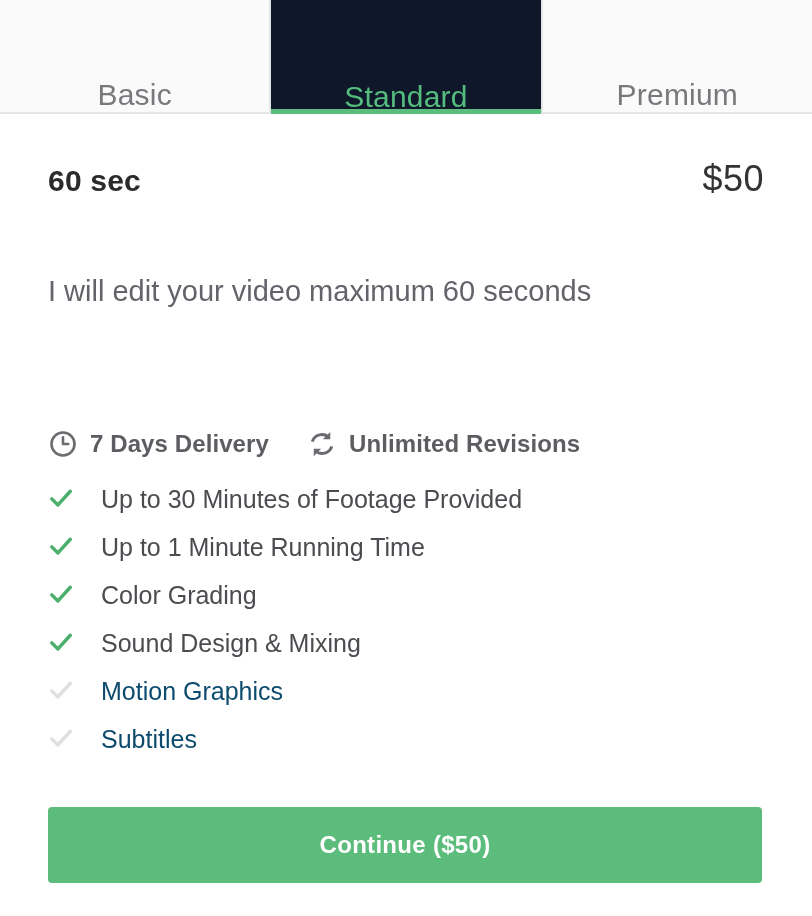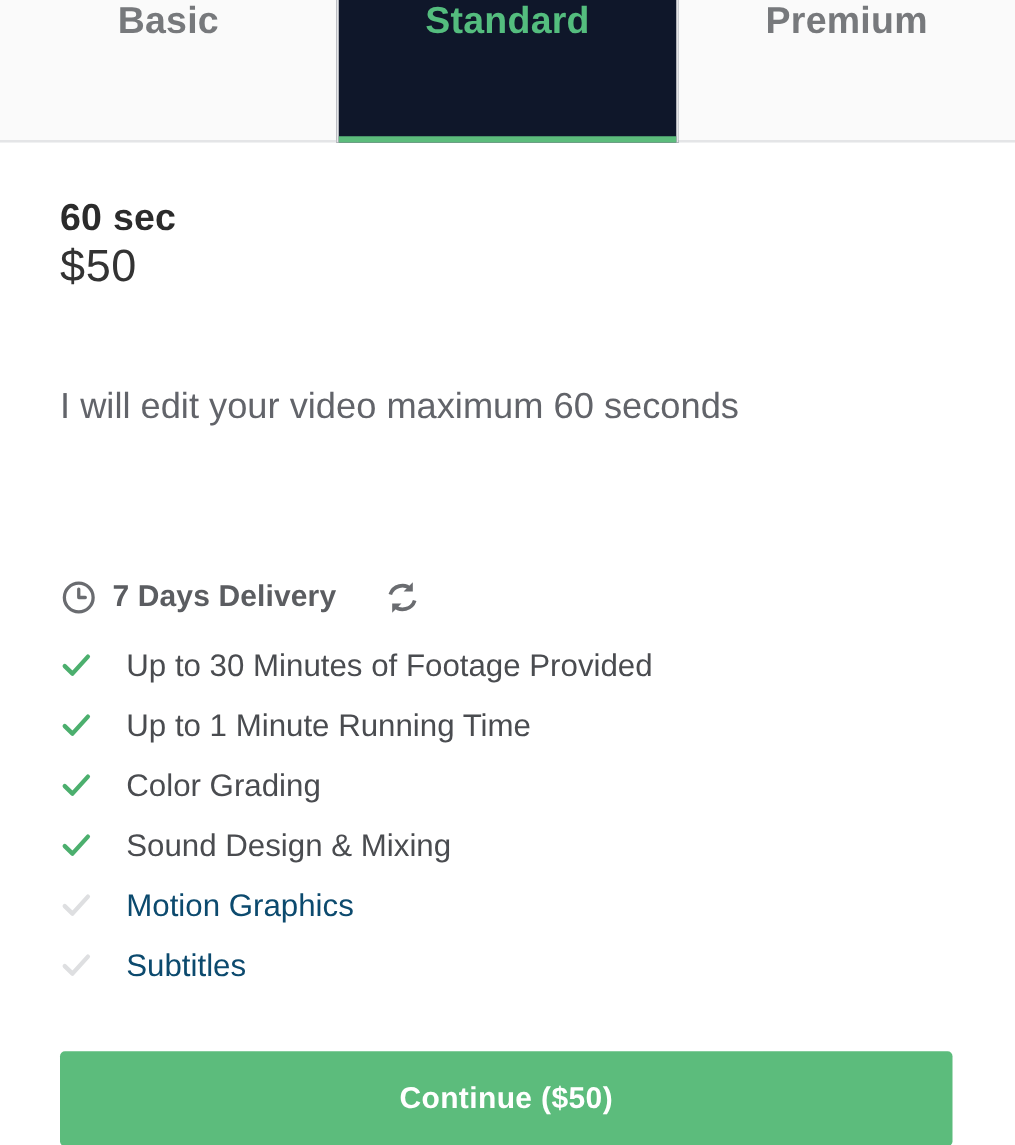--- a/index.html
+++ b/index.html
@@ -29,24 +29,24 @@
     height: 114px;
     width: 100%;
     background: #fafafa;
     box-sizing: border-box;
     border-bottom: 2px solid #e4e5e7;
     position: relative;
   }
   .tab {
     flex: 1 1 0;
     display: flex;
-    align-items: flex-start;
+    align-items: flex-end;
     justify-content: center;
     font-size: 30px;
-    font-weight: bold;
+    font-weight: normal;
     letter-spacing: 0.2px;
     color: #77797c;
     background: #fafafa;
     box-sizing: border-box;
     position: relative;
     cursor: pointer;
     user-select: none;
   }
   .tab.is-active {
     background: #0f172a;
@@ -70,21 +70,20 @@
   .card-body {
     padding: 0 48px;
     box-sizing: border-box;
   }
 
   .price-row {
     display: flex;
     align-items: baseline;
     justify-content: space-between;
     padding-top: 44px;
-    flex-direction: column;
   }
   .pkg-duration {
     font-size: 30px;
     font-weight: bold;
     color: #2b2b2b;
     letter-spacing: 0.2px;
   }
   .pkg-price {
     font-size: 36px;
     font-weight: normal;
@@ -217,20 +216,21 @@
 
       <div class="meta-item">
         <span class="meta-icon">
           <svg viewBox="0 0 24 24" fill="none" stroke="currentColor" stroke-width="2.4" stroke-linecap="butt" stroke-linejoin="miter" aria-hidden="true">
             <path d="M4.2 10.1a8 8 0 0 1 13.3 -3.3"></path>
             <polygon points="18.6,2.3 18.6,8.2 12.7,8.2" fill="currentColor" stroke="none"></polygon>
             <path d="M19.8 13.9a8 8 0 0 1 -13.3 3.3"></path>
             <polygon points="5.4,21.7 5.4,15.8 11.3,15.8" fill="currentColor" stroke="none"></polygon>
           </svg>
         </span>
+        <span class="meta-label">Unlimited Revisions</span>
       </div>
 
     </div>
 
     <ul class="feature-list">
 
       <li class="feature-item">
         <span class="feature-check">
           <svg viewBox="0 0 24 24" fill="none" stroke="currentColor" stroke-width="3.2" stroke-linecap="round" stroke-linejoin="round" aria-hidden="true">
             <polyline points="3.5,12.8 9.2,18.4 20.6,5.8"></polyline>

